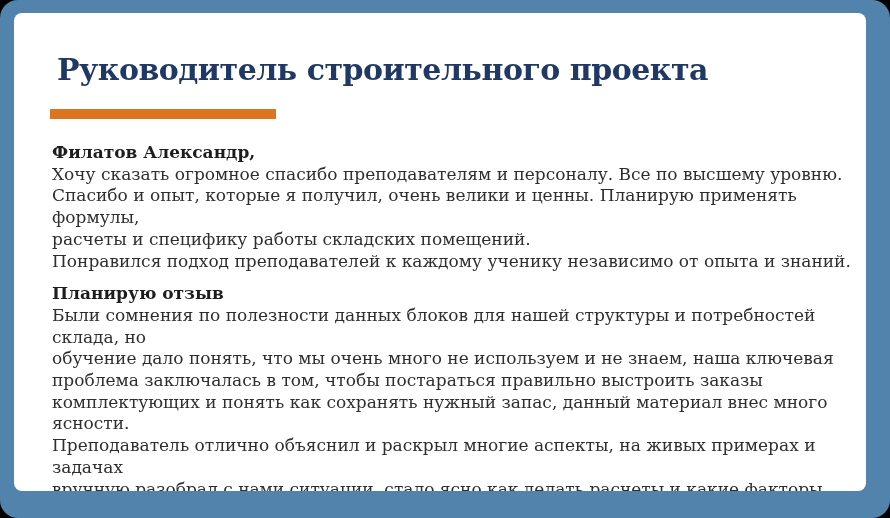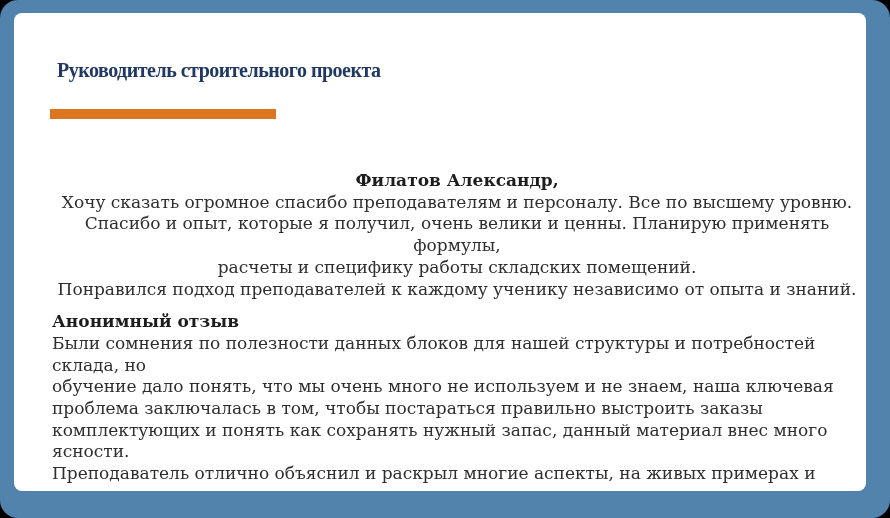--- a/index.html
+++ b/index.html
@@ -26,41 +26,39 @@
     border-radius: 8px;
     box-sizing: border-box;
     overflow: hidden;
   }
   .content {
     position: relative;
     padding: 0 4px 0 38px;
   }
   .page-title {
     margin: 38px 0 0 5px;
-    font-size: 20px;
+    font-size: 30px;
     font-weight: bold;
     line-height: 38px;
     letter-spacing: -0.5px;
     white-space: nowrap;
-    font-family: Liberation Serif, serif;
   }
   .accent-bar {
     width: 226px;
     height: 10px;
     margin: 20px 0 0 -2px;
   }
   .review {
     margin-top: 11px;
     font-size: 17px;
     line-height: 21.7px;
     color: #2e2e2e;
   }
   .review.first {
-    margin-top: 51px;
-    text-align: center;
+    margin-top: 23px;
   }
   .review-author {
     font-weight: bold;
     color: #1d1d1d;
   }
   .review-text {
     white-space: pre-line;
   }
 </style>
 </head>
@@ -76,21 +74,21 @@
 
       <div class="review first">
         <div class="review-author">Филатов Александр,</div>
         <div class="review-text">Хочу сказать огромное спасибо преподавателям и персоналу. Все по высшему уровню.
 Спасибо и опыт, которые я получил, очень велики и ценны. Планирую применять формулы,
 расчеты и специфику работы складских помещений.
 Понравился подход преподавателей к каждому ученику независимо от опыта и знаний.</div>
       </div>
 
       <div class="review">
-        <div class="review-author">Анонимный отзыв</div>
+        <div class="review-author">Планирую отзыв</div>
         <div class="review-text">Были сомнения по полезности данных блоков для нашей структуры и потребностей склада, но
 обучение дало понять, что мы очень много не используем и не знаем, наша ключевая
 проблема заключалась в том, чтобы постараться правильно выстроить заказы
 комплектующих и понять как сохранять нужный запас, данный материал внес много ясности.
 Преподаватель  отлично объяснил и раскрыл многие аспекты, на живых примерах и задачах
 вручную разобрал с нами ситуации, стало ясно как делать расчеты и какие факторы оценивать
 и с чем их сравнивать! Лекция была напряженной и насыщенной полезным материалом!
 Спасибо!</div>
       </div>
 

